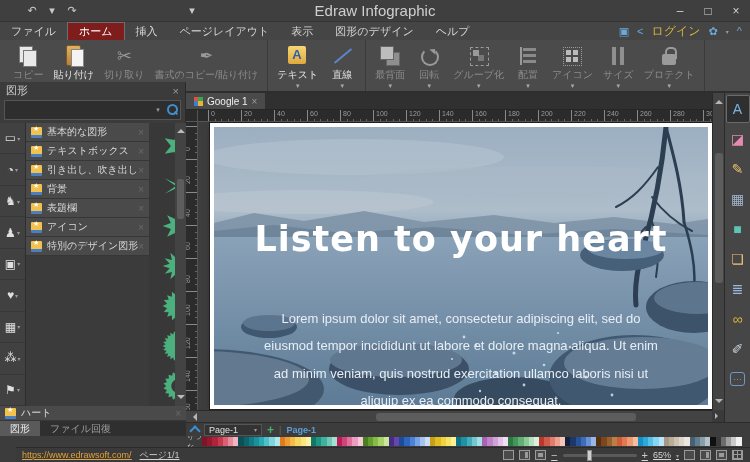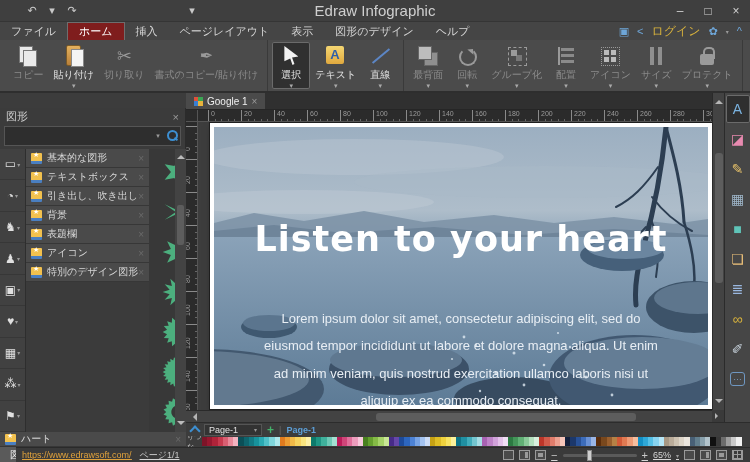--- a/index.html
+++ b/index.html
@@ -53,21 +53,21 @@
   .ic-group::after { content:""; position:absolute; left:6px; top:6px; width:6px; height:6px; background:#9a9a9a; box-shadow:5px 5px 0 #777; }
   .ic-align::before { content:""; position:absolute; left:4px; top:3px; width:2px; height:18px; background:#9a9a9a; }
   .ic-align::after { content:""; position:absolute; left:7px; top:4px; width:13px; height:3px; background:#8a8a8a; box-shadow:0 6px 0 #8a8a8a,-0 12px 0 #8a8a8a; }
   .ic-dist::before { content:""; position:absolute; left:3px; top:3px; width:17px; height:17px; border:1px dotted #9a9a9a; }
   .ic-dist::after { content:""; position:absolute; left:6px; top:6px; width:5px; height:5px; background:#bbb; box-shadow:7px 0 0 #bbb,0 7px 0 #bbb,7px 7px 0 #bbb; }
   .ic-size::before { content:""; position:absolute; left:6px; top:3px; width:4px; height:18px; background:#8f8f8f; box-shadow:8px 0 0 #8f8f8f; }
   .ic-lock::before { content:""; position:absolute; left:5px; top:10px; width:14px; height:11px; background:#9a9a9a; border-radius:2px; }
   .ic-lock::after { content:""; position:absolute; left:8px; top:3px; width:8px; height:10px; border:2px solid #9a9a9a; border-bottom:none; border-radius:5px 5px 0 0; }
 
   
-  .leftpanel { position:absolute; left:0; top:108px; width:186px; height:354px; background:#3b3b3b; border-right:1px solid #2b2b2b; }
+  .leftpanel { position:absolute; left:0; top:82px; width:186px; height:354px; background:#3b3b3b; border-right:1px solid #2b2b2b; }
   .lp-header { height:17px; display:flex; align-items:center; padding:0 6px; color:#cfcfcf; background:#3b3b3b; }
   .lp-header .x { margin-left:auto; color:#9a9a9a; font-size:11px; }
   .lp-search { height:20px; margin:1px 4px 2px; display:flex; align-items:center; background:#2e2e2e; border:1px solid #555; }
   .lp-search input { flex:1; background:transparent; border:none; outline:none; color:#ddd; font-size:11px; padding:0 4px; min-width:0; }
   .lp-search .dd { width:12px; color:#999; font-size:7px; text-align:center; }
   .mag { position:relative; width:16px; height:16px; }
   .mag::before { content:""; position:absolute; left:3px; top:2px; width:7px; height:7px; border:2px solid #3d8fd1; border-radius:50%; }
   .mag::after { content:""; position:absolute; left:10px; top:10px; width:4px; height:2px; background:#3d8fd1; transform:rotate(45deg); }
   .lp-body { position:absolute; left:0; top:41px; bottom:30px; width:186px; display:flex; }
   .lp-strip { width:26px; background:#414141; border-right:1px solid #2e2e2e; display:flex; flex-direction:column; }
@@ -240,25 +240,20 @@
         <span class="lbl">切り取り</span>
         <span class="arr" style="visibility: hidden;">▾</span>
       </div>
         <div class="rbtn dim">
         <span class="ic ic-fpaint"></span>
         <span class="lbl">書式のコピー/貼り付け</span>
         <span class="arr" style="visibility: hidden;">▾</span>
       </div>
       </div>
     <div class="rgroup">
-        <div class="rbtn active">
-        <span class="ic ic-select"></span>
-        <span class="lbl">選択</span>
-        <span class="arr">▾</span>
-      </div>
         <div class="rbtn">
         <span class="ic ic-text"></span>
         <span class="lbl">テキスト</span>
         <span class="arr">▾</span>
       </div>
         <div class="rbtn">
         <span class="ic ic-line"></span>
         <span class="lbl">直線</span>
         <span class="arr">▾</span>
       </div>

